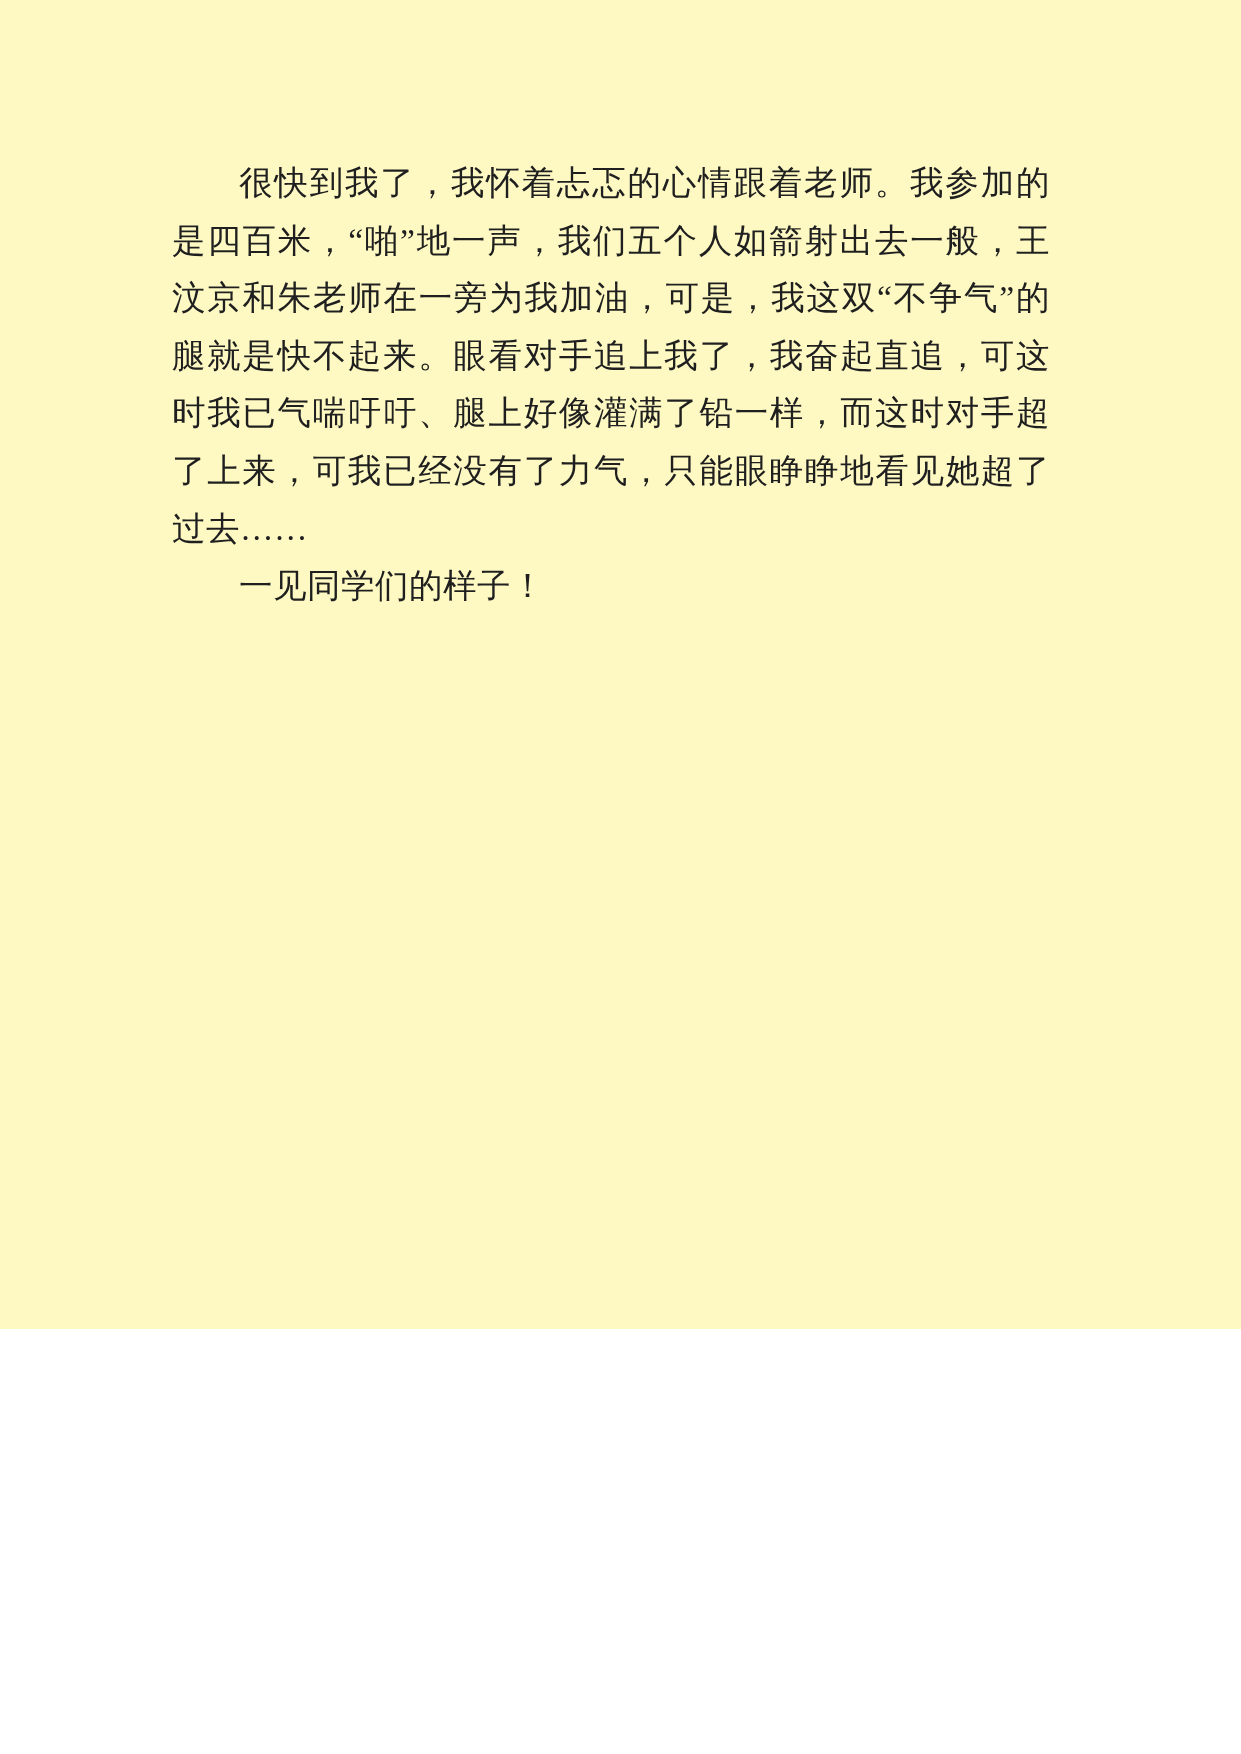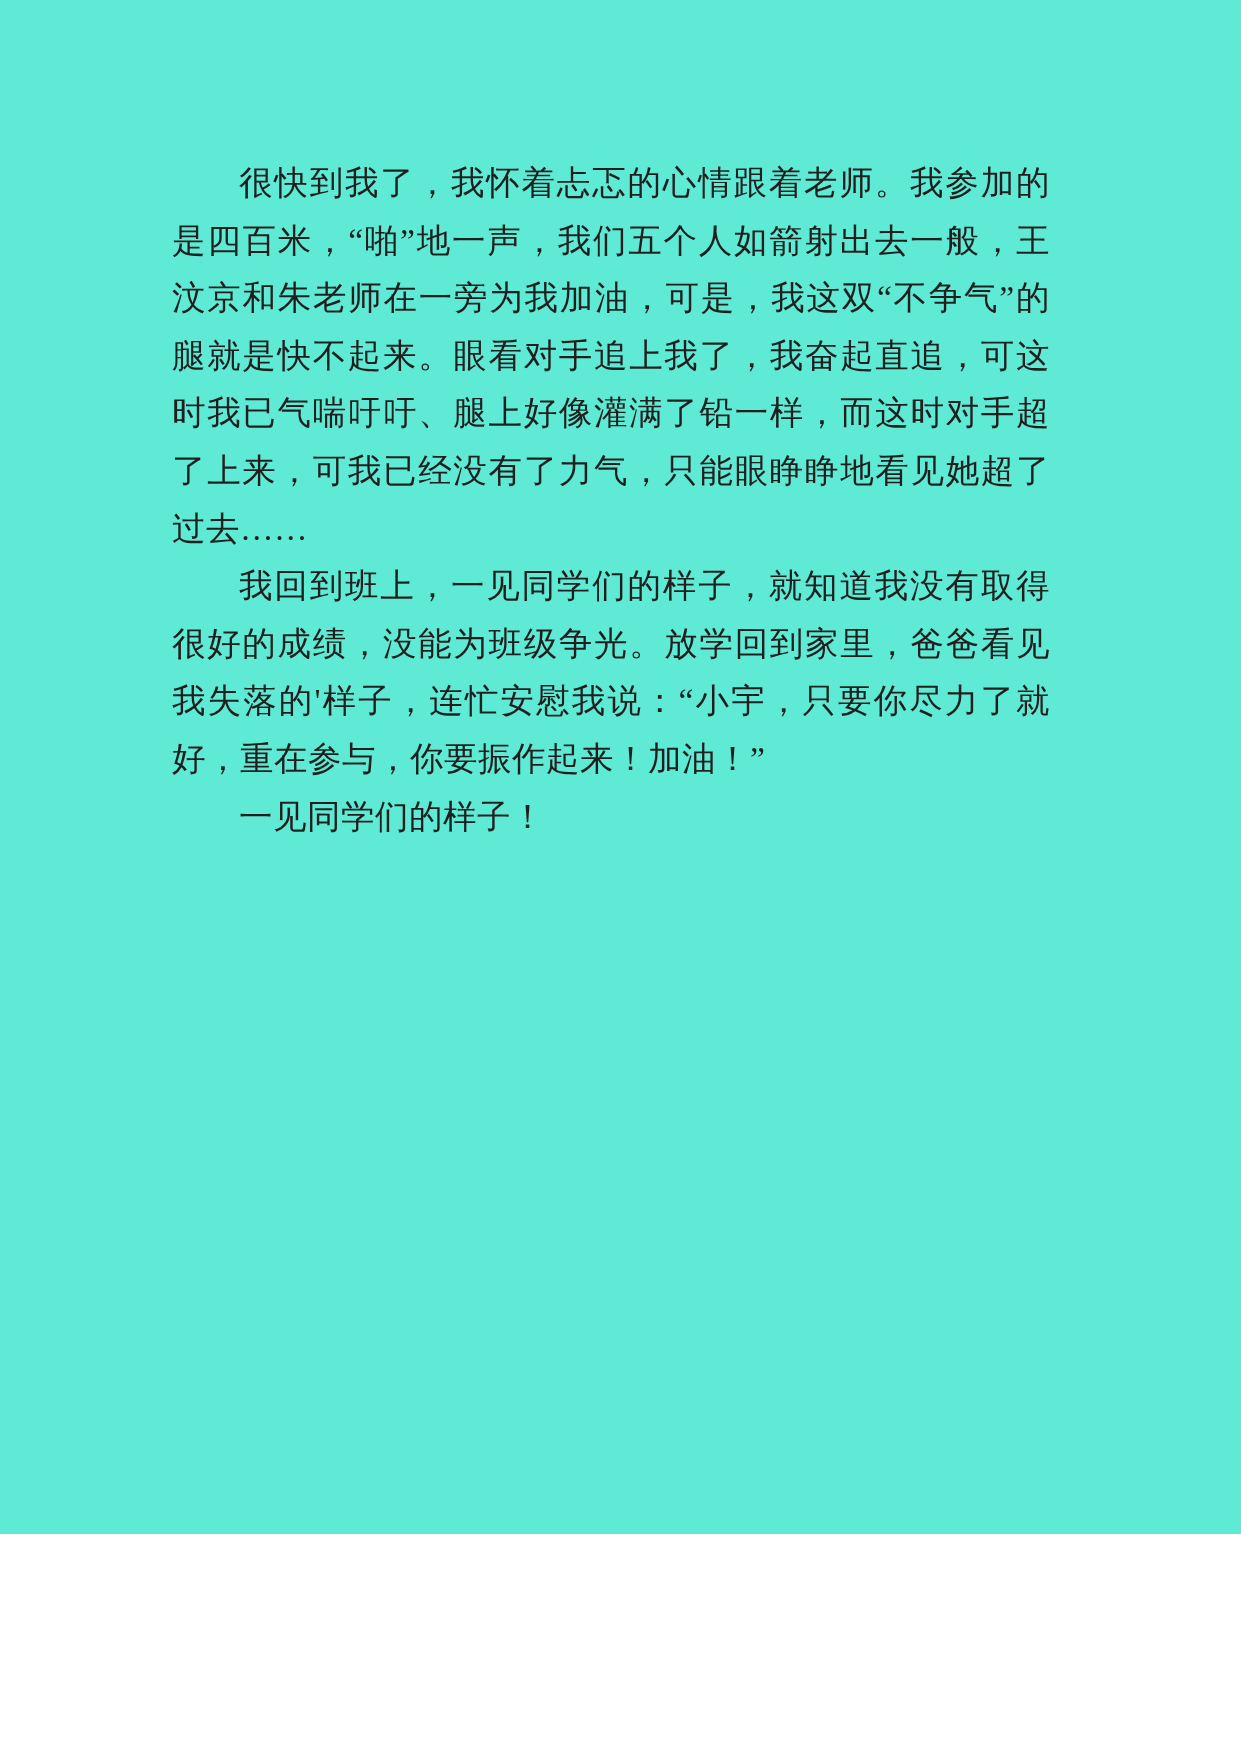--- a/index.html
+++ b/index.html
@@ -3,22 +3,22 @@
 <meta charset="utf-8">
 <style>
   html, body {
     margin: 0;
     padding: 0;
     background: #ffffff;
   }
   .page {
     position: relative;
     width: 1241px;
-    height: 1534px;
-    background: #5eead4;
+    height: 1329px;
+    background: #fef9c3;
     overflow: hidden;
     font-family: "Liberation Serif", "DejaVu Serif", serif;
   }
   .text-block {
     position: absolute;
     left: 172px;
     top: 154px;
     width: 878px;
     color: #1f1f1f;
     font-size: 33.5px;
@@ -32,16 +32,15 @@
     text-indent: 2em;
     font-weight: 400;
   }
 </style>
 </head>
 <body>
 
 <div class="page">
   <div class="text-block">
     <p>很快到我了，我怀着忐忑的心情跟着老师。我参加的是四百米，“啪”地一声，我们五个人如箭射出去一般，王汶京和朱老师在一旁为我加油，可是，我这双“不争气”的腿就是快不起来。眼看对手追上我了，我奋起直追，可这时我已气喘吁吁、腿上好像灌满了铅一样，而这时对手超了上来，可我已经没有了力气，只能眼睁睁地看见她超了过去……</p>
-    <p>我回到班上，一见同学们的样子，就知道我没有取得很好的成绩，没能为班级争光。放学回到家里，爸爸看见我失落的'样子，连忙安慰我说：“小宇，只要你尽力了就好，重在参与，你要振作起来！加油！”</p>
     <p>一见同学们的样子！</p>
   </div>
 </div>
 
 </body></html>

